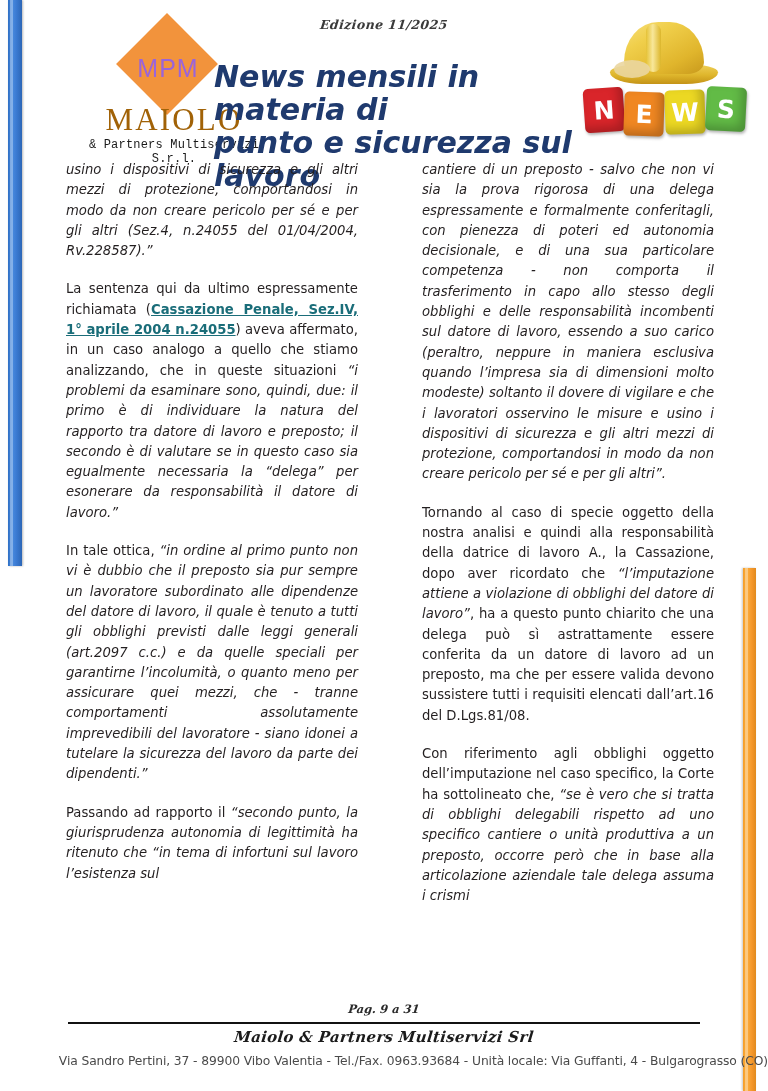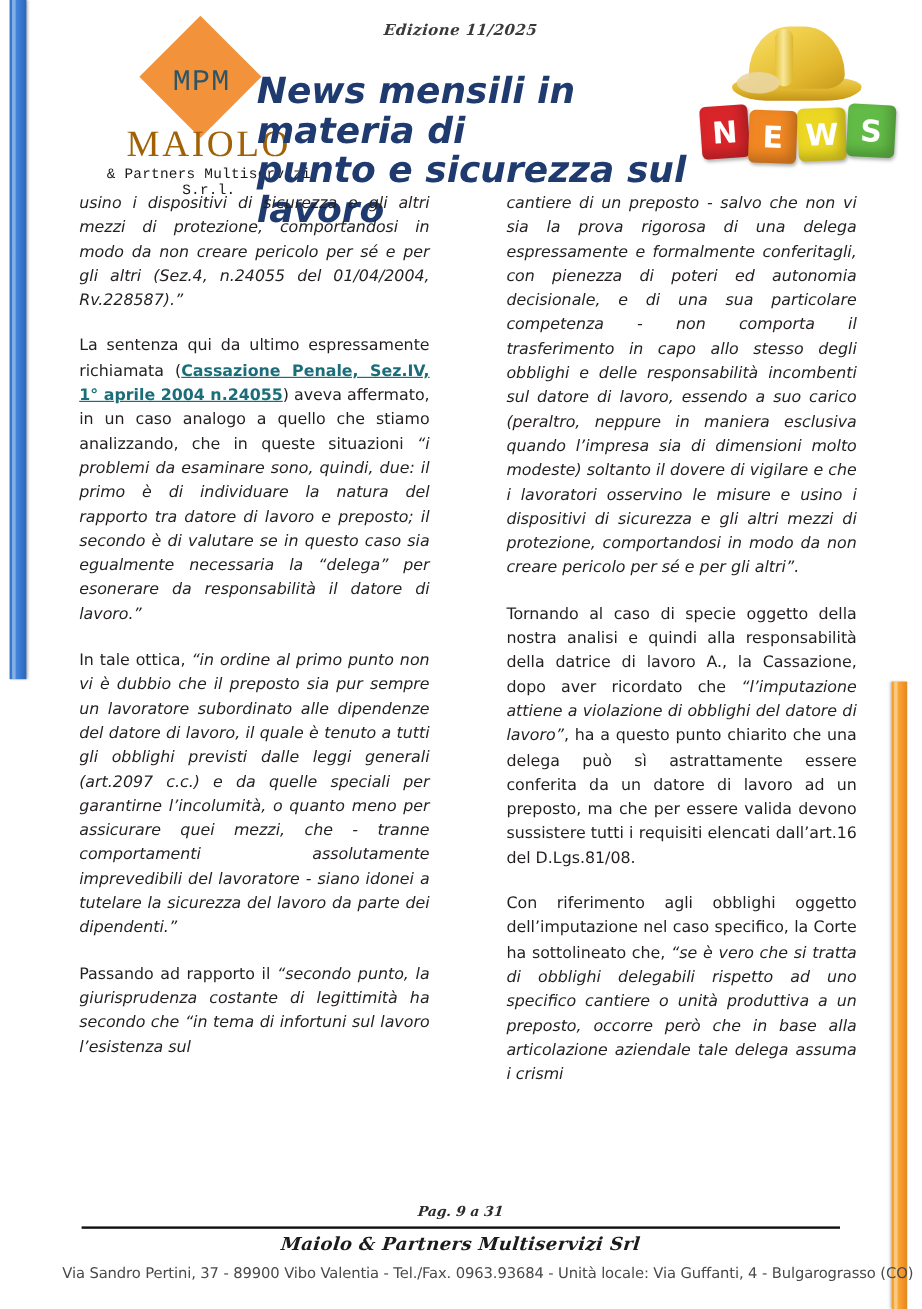--- a/index.html
+++ b/index.html
@@ -86,24 +86,24 @@
     height: 72px;
     background: #f2933c;
     transform: rotate(45deg);
   }
   .logo-mpm {
     position: absolute;
     left: 40px;
     top: 26px;
     width: 104px;
     text-align: center;
-    font-family: Liberation Mono, monospace;
+    font-family: Liberation Sans, sans-serif;
     font-size: 25px;
     letter-spacing: 1px;
-    color: #0c4a6e;
+    color: #8b5cf6;
     opacity: 0.85;
   }
   .logo-maiolo {
     position: absolute;
     left: 0;
     top: 74px;
     width: 196px;
     text-align: center;
     font-family: "Liberation Serif", serif;
     font-size: 31px;
@@ -273,21 +273,21 @@
     font-style: italic;
     font-weight: bold;
     font-size: 15px;
     letter-spacing: 0.3px;
     color: #1b1b1b;
     transform: skewX(-6deg);
   }
   .address {
     position: absolute;
     left: 0; right: 0; top: 52px;
-    text-align: center;
+    text-align: right;
     font-family: "DejaVu Sans", sans-serif;
     font-size: 12.3px;
     letter-spacing: -0.1px;
     color: #4a4a4a;
     padding-left: 45px;
   }
 </style>
 </head>
 <body>
 
@@ -336,21 +336,21 @@
 
     <p>
       <span>La sentenza qui da ultimo espressamente richiamata (</span><a class="lnk" href="#">Cassazione Penale, Sez.IV, 1° aprile 2004 n.24055</a><span>) aveva affermato, in un caso analogo a quello che stiamo analizzando, che in queste situazioni </span><span class="it">“i problemi da esaminare sono, quindi, due: il primo è di individuare la natura del rapporto tra datore di lavoro e preposto; il secondo è di valutare se in questo caso sia egualmente necessaria la “delega” per esonerare da responsabilità il datore di lavoro.”</span>
     </p>
 
     <p>
       <span>In tale ottica, </span><span class="it">“in ordine al primo punto non vi è dubbio che il preposto sia pur sempre un lavoratore subordinato alle dipendenze del datore di lavoro, il quale è tenuto a tutti gli obblighi previsti dalle leggi generali (art.2097 c.c.) e da quelle speciali per garantirne l’incolumità, o quanto meno per assicurare quei mezzi, che - tranne comportamenti assolutamente imprevedibili del lavoratore - siano idonei a tutelare la sicurezza del lavoro da parte dei dipendenti.”</span>
     </p>
 
     <p>
-      <span>Passando ad rapporto il </span><span class="it">“secondo punto, la giurisprudenza costante di legittimità ha secondo che “in tema di infortuni sul lavoro l’esistenza sul</span>
+      <span>Passando ad rapporto il </span><span class="it">“secondo punto, la giurisprudenza autonomia di legittimità ha ritenuto che “in tema di infortuni sul lavoro l’esistenza sul</span>
     </p>
 
   </div>
 
   <div class="col col-right">
 
     <p>
       <span class="it">cantiere di un preposto - </span><span class="bi">salvo che non vi sia la prova rigorosa di una delega espressamente e formalmente conferitagli,</span><span class="it"> con pienezza di poteri ed autonomia decisionale, e di una sua particolare competenza - non comporta il trasferimento in capo allo stesso degli obblighi e delle responsabilità incombenti sul datore di lavoro, essendo a suo carico (peraltro, neppure in maniera esclusiva quando l’impresa sia di dimensioni molto modeste) soltanto il dovere di vigilare e che i lavoratori osservino le misure e usino i dispositivi di sicurezza e gli altri mezzi di protezione, comportandosi in modo da non creare pericolo per sé e per gli altri”.</span>
     </p>
 

